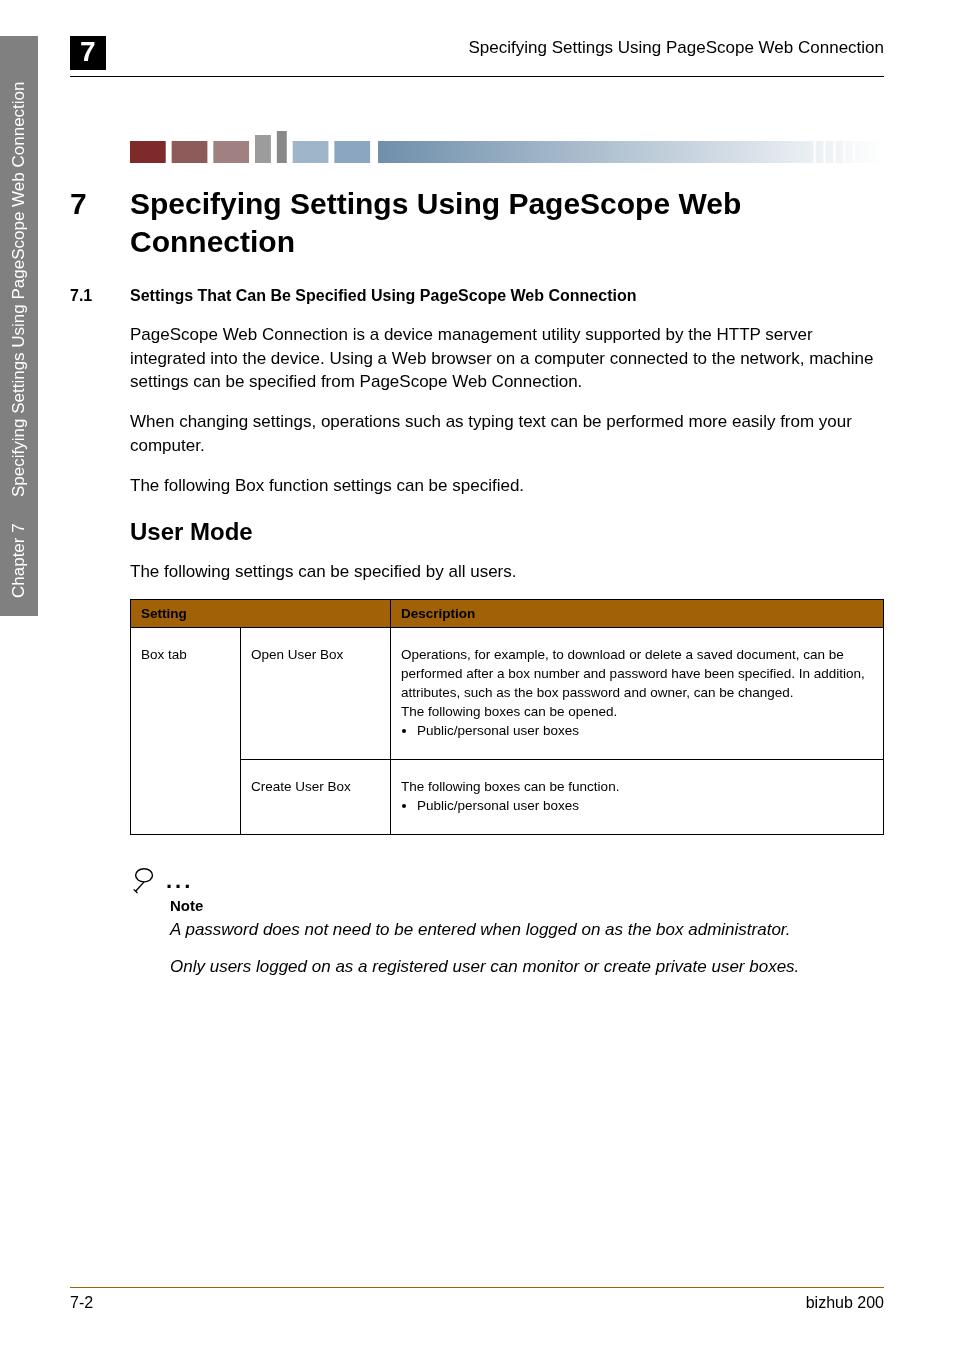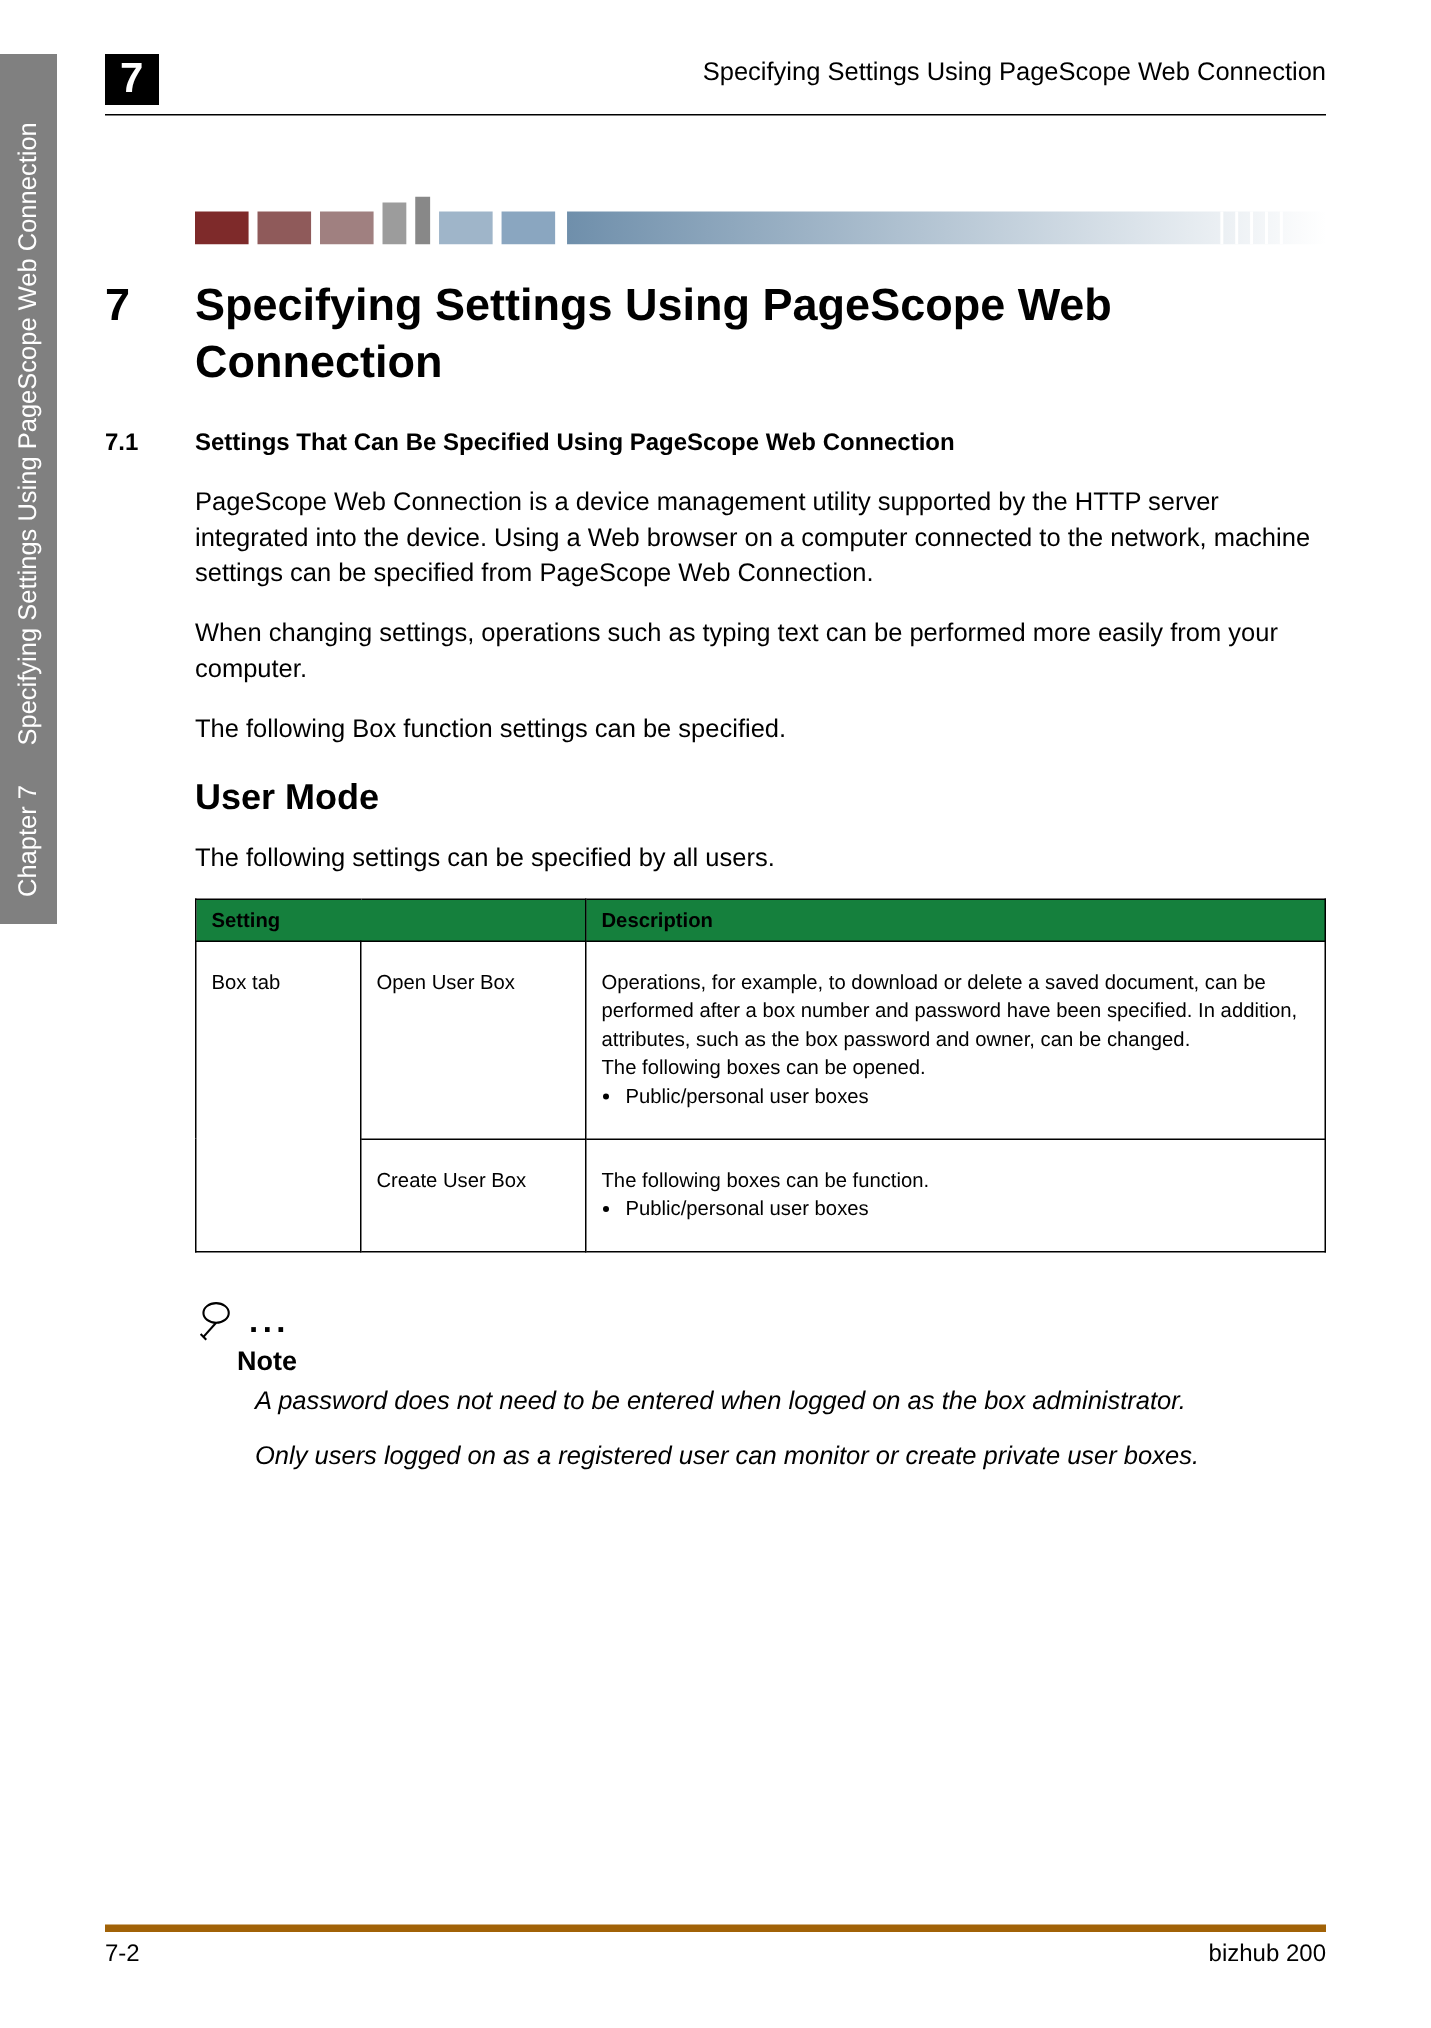--- a/index.html
+++ b/index.html
@@ -124,21 +124,21 @@
     margin-bottom: 14px;
   }
   table.settings {
     width: 100%;
     border-collapse: collapse;
     margin-top: 8px;
     margin-bottom: 30px;
     font-size: 13.5px;
   }
   table.settings th {
-    background: #15803d;
+    background: #a16207;
     color: #000;
     text-align: left;
     font-weight: bold;
     padding: 6px 10px;
     border: 1px solid #000;
   }
   table.settings td {
     padding: 18px 10px;
     border: 1px solid #000;
     vertical-align: top;
@@ -163,37 +163,37 @@
   }
   .note-dots {
     font-size: 22px;
     font-weight: bold;
     letter-spacing: 3px;
     line-height: 1;
     padding-bottom: 3px;
   }
   .note-label {
     font-weight: bold;
-    font-size: 18px;
-    margin-left: 28px;
+    font-size: 15px;
+    margin-left: 40px;
     margin-bottom: 4px;
   }
   .note-text {
     font-style: italic;
     font-size: 17px;
     line-height: 1.4;
     margin-left: 40px;
     margin-bottom: 14px;
   }
   .footer {
     position: absolute;
     bottom: 40px;
     left: 70px;
     right: 70px;
-    border-top: 5px solid #a16207;
+    border-top: 1px solid #a16207;
     padding-top: 6px;
     display: flex;
     justify-content: space-between;
     font-size: 16px;
   }
 </style>
 </head>
 <body>
 
 <div class="sidebar-tab">

